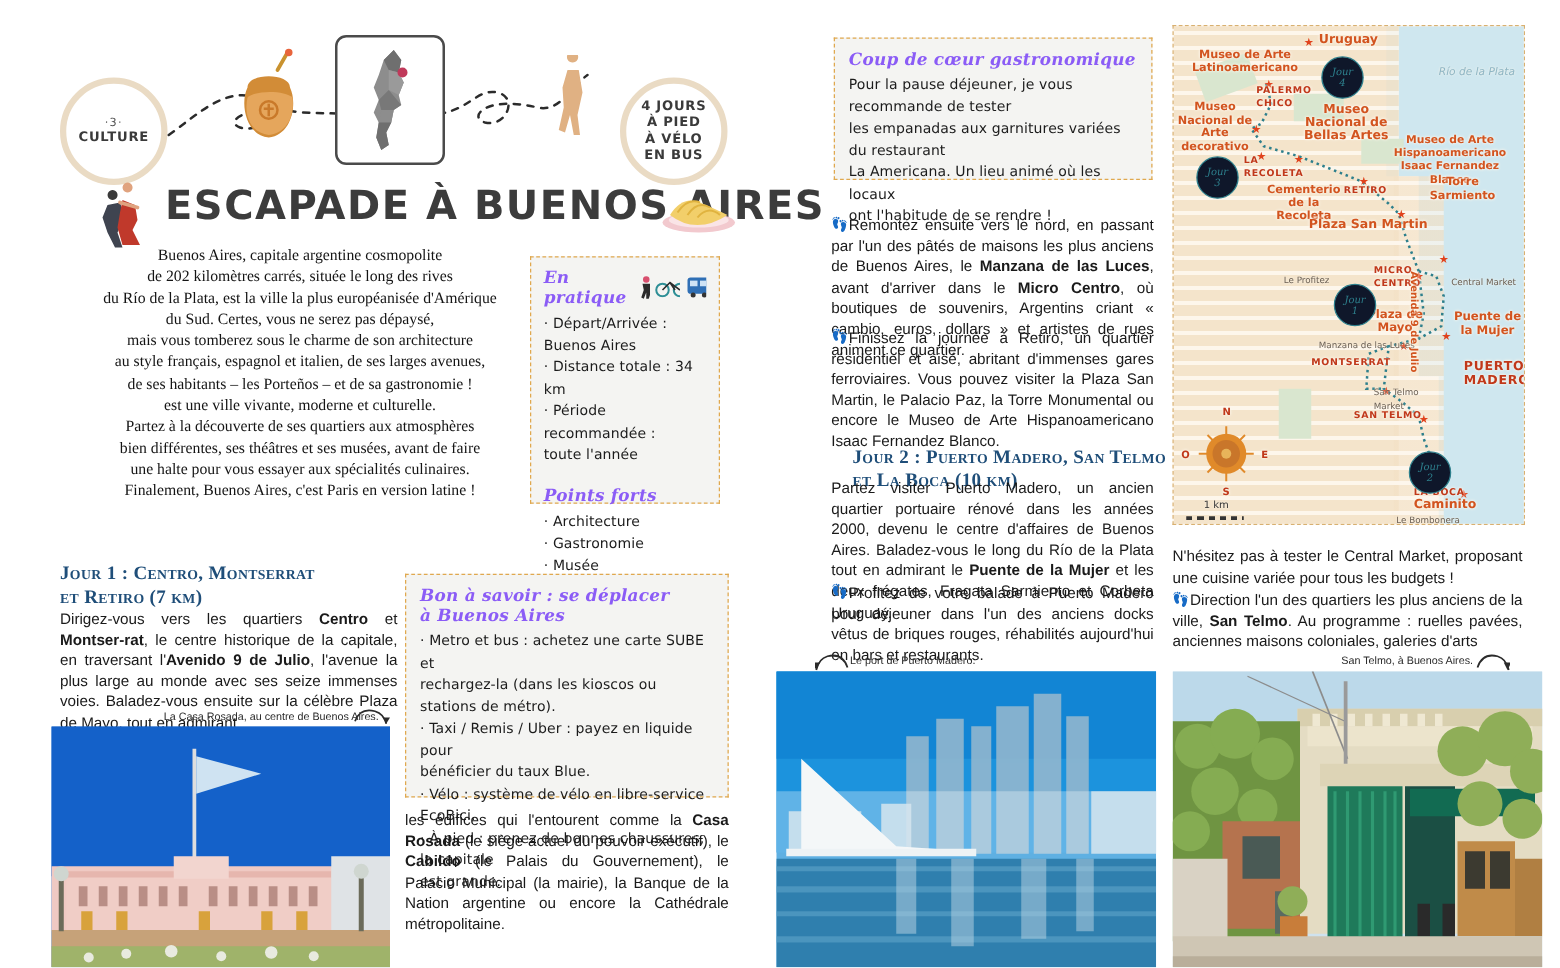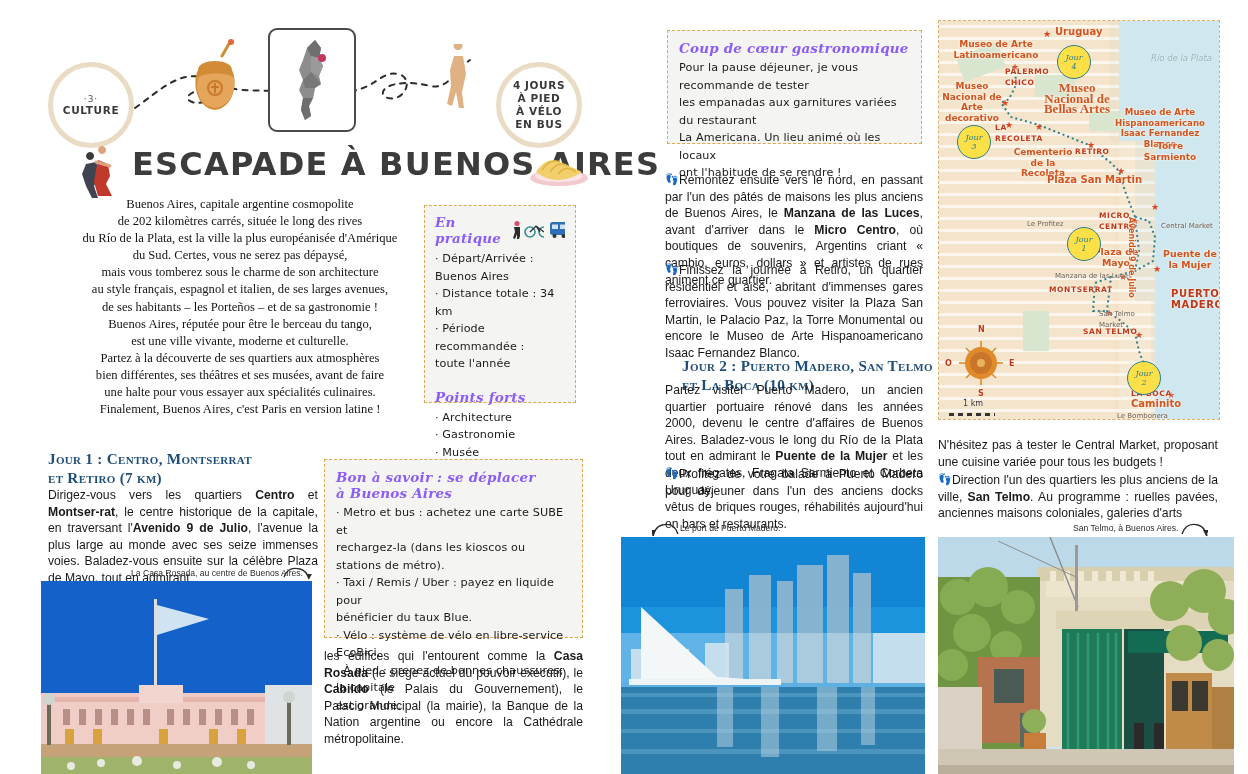--- a/index.html
+++ b/index.html
@@ -114,21 +114,21 @@
     color:#d2541f;
     line-height:10.5px;
     text-shadow: 0 0 2px #fdf6ec, 0 0 3px #fdf6ec;
     white-space:nowrap;
   }
   .map-lbl.small { font-weight:normal; color:#6b6054; text-shadow:0 0 2px #fdf6ec; }
   .map-lbl.hood { color:#c0381a; letter-spacing:.6px; }
   .star { position:absolute; color:#e0421c; font-size:9px; line-height:9px; }
   .jourbubble {
     position:absolute; width:34px; height:34px; border-radius:50%;
-    border:1.4px solid #2d7f8c; background:#fde047;
+    border:1.4px solid #2d7f8c; background:#0f172a;
     display:flex; flex-direction:column; align-items:center; justify-content:center;
     font-family:"DejaVu Serif", serif; font-style:italic;
     font-size:8px; color:#2d7f8c; line-height:9px;
   }
   .water { position:absolute; background:#cfe7ef; }
   .greenblk { position:absolute; background:#d9e6cf; }
   .blockrow { position:absolute; background:#f0ddc2; }
 </style>
 </head>
 <body>
@@ -200,21 +200,20 @@
   </svg>
 
   <div class="abs serif-center" style="left:60px; top:196px; width:360px;">
     <div>Buenos Aires, capitale argentine cosmopolite</div>
     <div>de 202 kilomètres carrés, située le long des rives</div>
     <div>du Río de la Plata, est la ville la plus européanisée d'Amérique</div>
     <div>du Sud. Certes, vous ne serez pas dépaysé,</div>
     <div>mais vous tomberez sous le charme de son architecture</div>
     <div>au style français, espagnol et italien, de ses larges avenues,</div>
     <div>de ses habitants – les Porteños – et de sa gastronomie !</div>
-    <div>Buenos Aires, réputée pour être le berceau du tango,</div>
     <div>est une ville vivante, moderne et culturelle.</div>
     <div>Partez à la découverte de ses quartiers aux atmosphères</div>
     <div>bien différentes, ses théâtres et ses musées, avant de faire</div>
     <div>une halte pour vous essayer aux spécialités culinaires.</div>
     <div>Finalement, Buenos Aires, c'est Paris en version latine !</div>
   </div>
 
   <div class="abs dashbox" style="left:424px; top:205px; width:152px; height:198px; padding:8px 10px;">
     <div style="display:flex; align-items:center; gap:4px;">
       <span class="hand-title">En pratique</span>
@@ -391,21 +390,21 @@
     <div class="star" style="left:196px; top:310px;">★</div>
     <div class="star" style="left:228px; top:370px;">★</div>
     <div class="star" style="left:166px; top:288px;">★</div>
     <div class="star" style="left:180px; top:252px;">★</div>
 
     <div class="map-lbl small" style="left:212px; top:32px; font-style:italic; font-size:8.5px; color:#8fb6c4;">Río de la Plata</div>
 
     <div class="map-lbl" style="left:116px; top:6px; font-size:10px;">Uruguay</div>
     <div class="map-lbl" style="left:12px; top:18px; font-size:9px; width:90px; white-space:normal; text-align:center;"><span>Museo de Arte Latinoamericano</span></div>
     <div class="map-lbl" style="left:2px; top:60px; font-size:9px; width:62px; white-space:normal; text-align:center;"><span>Museo Nacional de Arte decorativo</span></div>
-    <div class="map-lbl" style="left:100px; top:62px; font-size:13px; width:76px; white-space:normal; text-align:center;font-family:Liberation Serif, serif;"><span>Museo Nacional de Bellas Artes</span></div>
+    <div class="map-lbl" style="left:100px; top:62px; font-size:10px; width:76px; white-space:normal; text-align:center;"><span>Museo Nacional de Bellas Artes</span></div>
     <div class="map-lbl" style="left:166px; top:86px; font-size:8.6px; width:110px; white-space:normal; text-align:center;"><span>Museo de Arte Hispanoamericano Isaac Fernandez Blanco</span></div>
     <div class="map-lbl" style="left:200px; top:120px; font-size:9px; width:62px; white-space:normal; text-align:center;"><span>Torre Sarmiento</span></div>
     <div class="map-lbl" style="left:70px; top:126px; font-size:9px; width:68px; white-space:normal; text-align:center;"><span>Cementerio de la Recoleta</span></div>
     <div class="map-lbl" style="left:108px; top:154px; font-size:10px;">Plaza San Martin</div>
     <div class="map-lbl" style="left:154px; top:226px; font-size:9.4px; width:46px; white-space:normal; text-align:center;"><span>Plaza de Mayo</span></div>
     <div class="map-lbl" style="left:222px; top:228px; font-size:9.4px; width:58px; white-space:normal; text-align:center;"><span>Puente de la Mujer</span></div>
     <div class="map-lbl" style="left:192px; top:378px; font-size:10px;">Caminito</div>
 
     <div class="map-lbl hood" style="left:66px; top:46px; font-size:7.5px; width:50px; white-space:normal;"><span>PALERMO CHICO</span></div>
     <div class="map-lbl hood" style="left:56px; top:102px; font-size:7.5px; width:44px; white-space:normal;"><span>LA RECOLETA</span></div>

